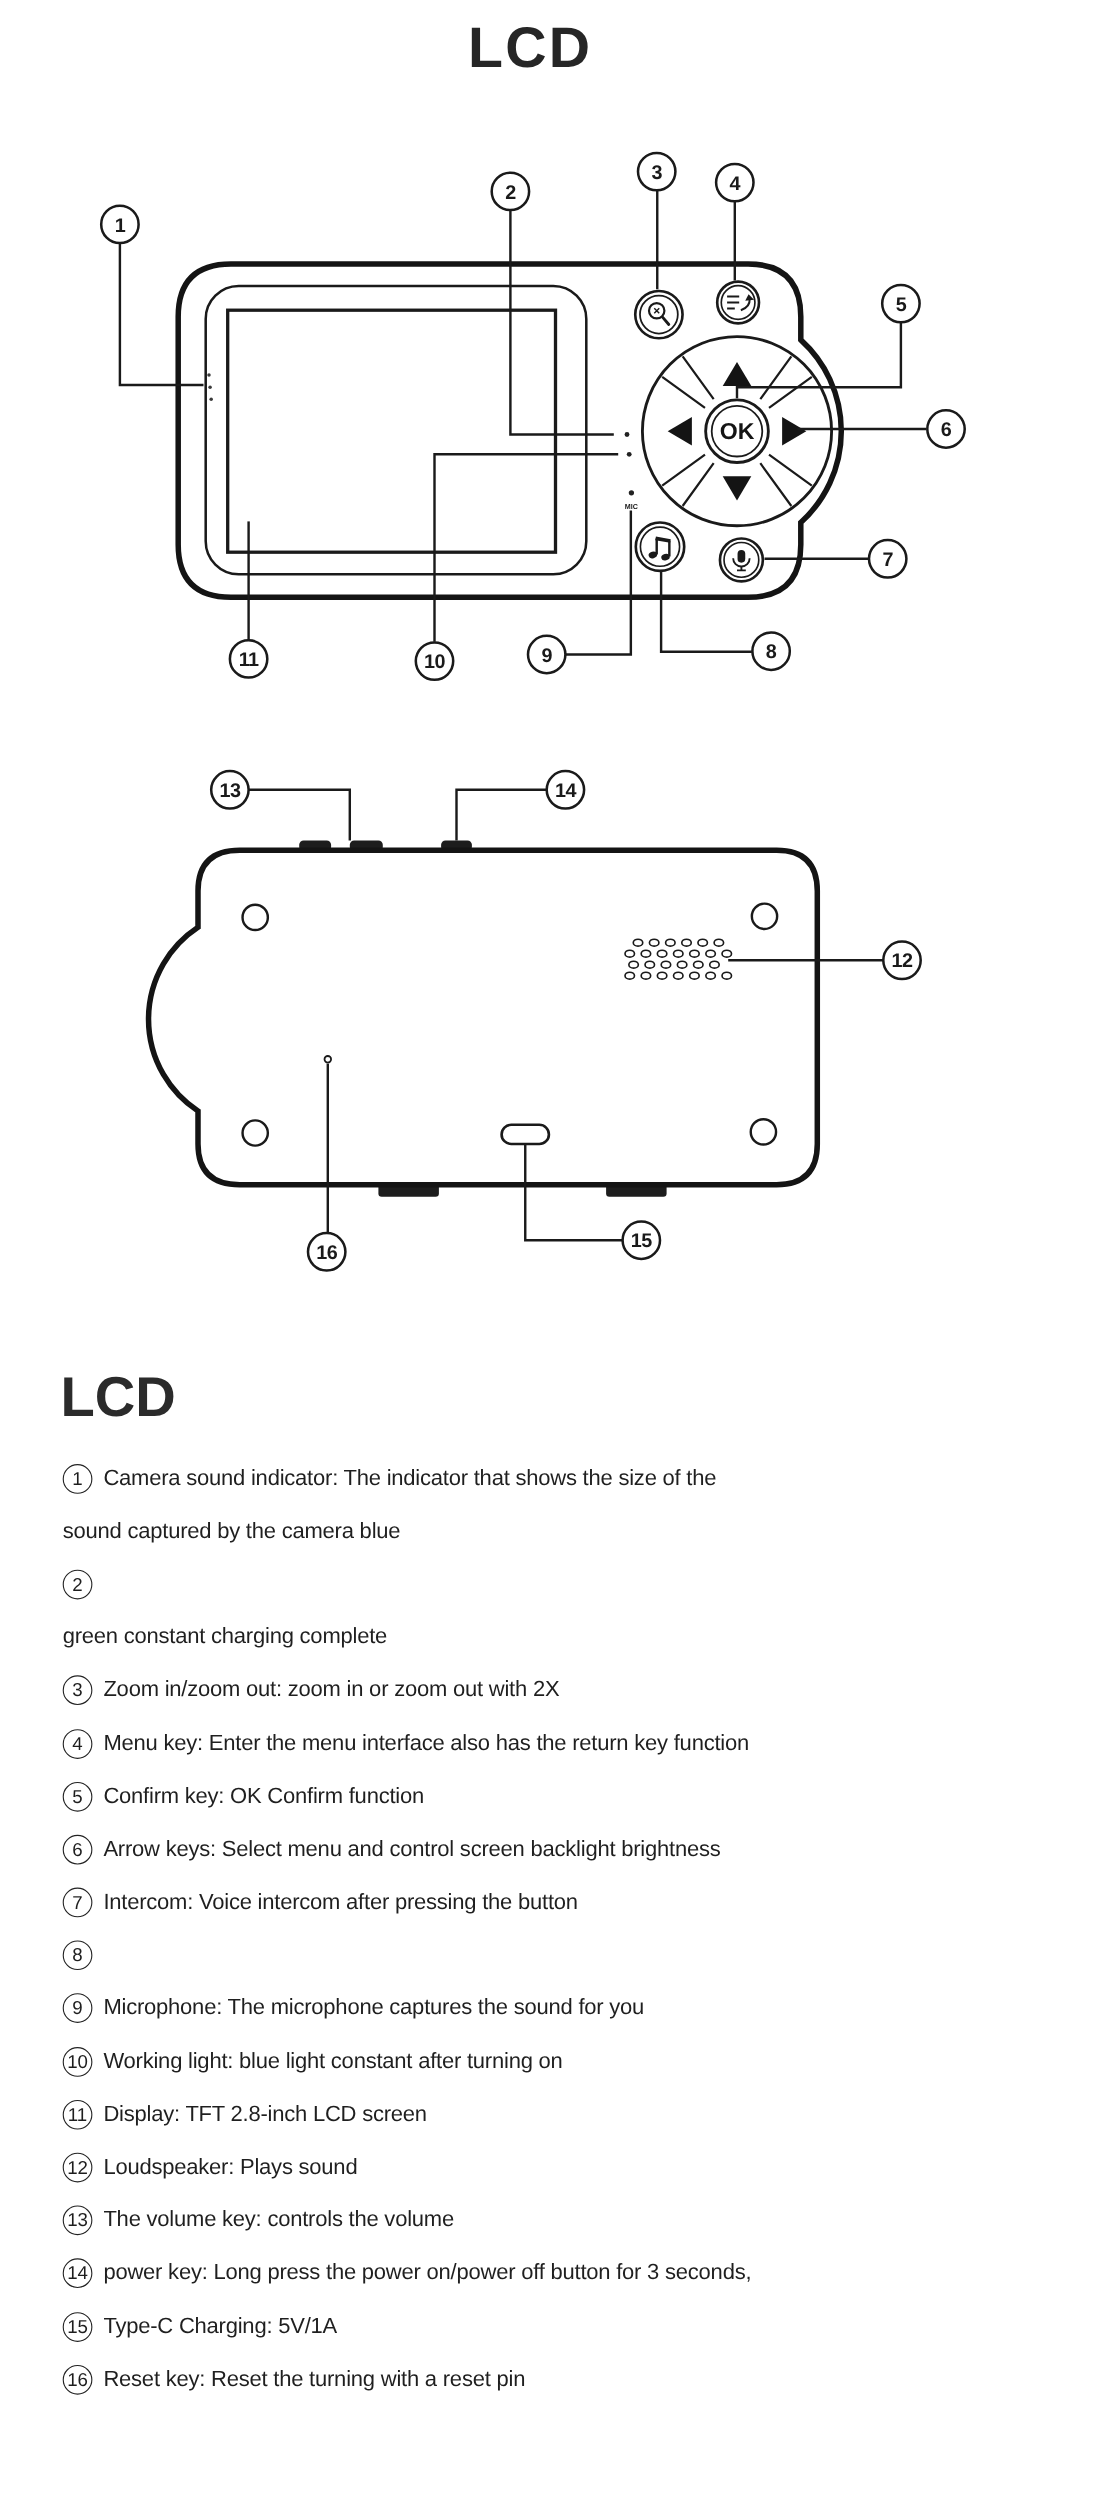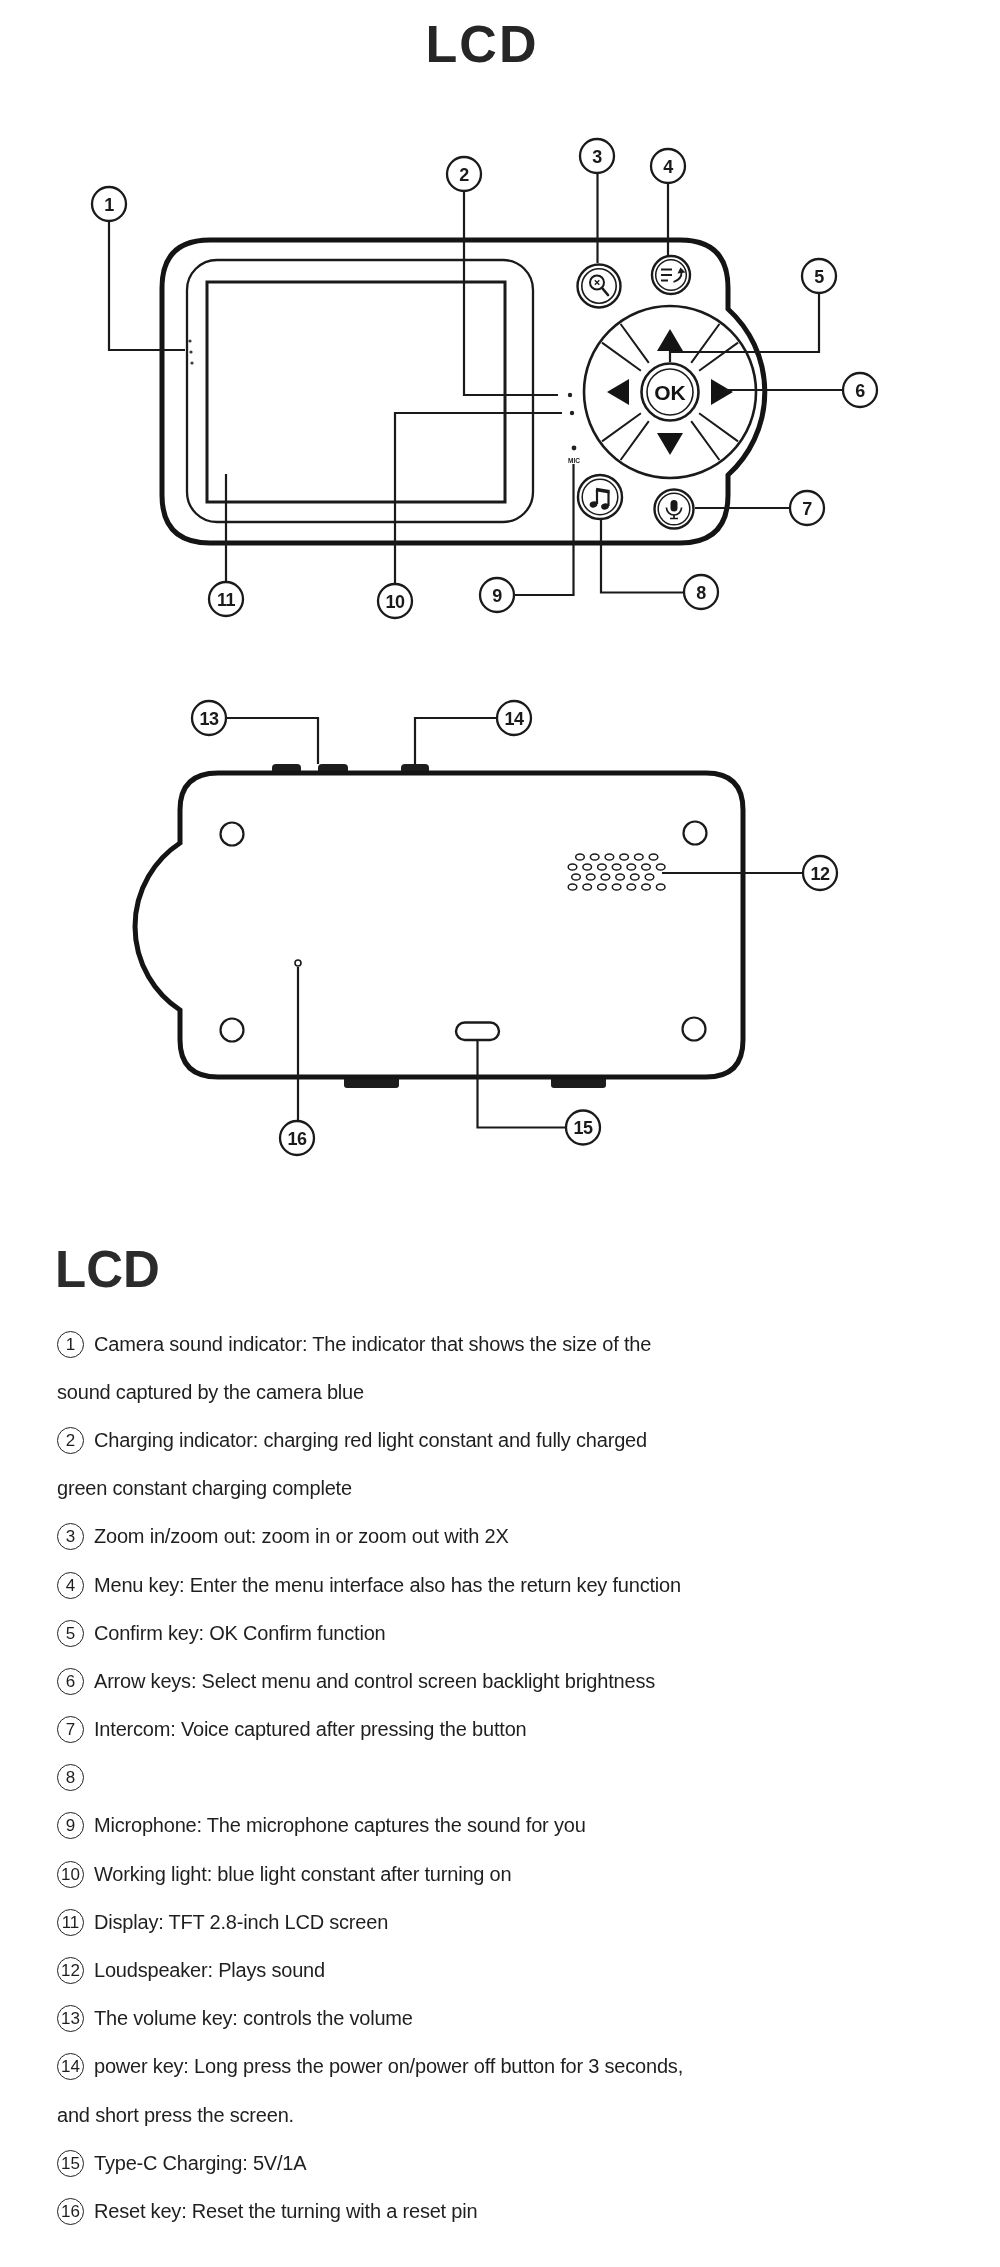--- a/index.html
+++ b/index.html
@@ -263,21 +263,20 @@
           <span class="numcircle">1</span>
           <span class="legend-text">Camera sound indicator: The indicator that shows the size of the</span>
         </div>
         <div class="legend-line">
           <span class="legend-text">sound captured by the camera blue</span>
         </div>
       </div>
       <div>
         <div class="legend-line">
           <span class="numcircle">2</span>
-          <span class="legend-text">Charging indicator: charging red light constant and fully charged</span>
         </div>
         <div class="legend-line">
           <span class="legend-text">green constant charging complete</span>
         </div>
       </div>
       <div>
         <div class="legend-line">
           <span class="numcircle">3</span>
           <span class="legend-text">Zoom in/zoom out: zoom in or zoom out with 2X</span>
         </div>
@@ -296,21 +295,21 @@
       </div>
       <div>
         <div class="legend-line">
           <span class="numcircle">6</span>
           <span class="legend-text">Arrow keys: Select menu and control screen backlight brightness</span>
         </div>
       </div>
       <div>
         <div class="legend-line">
           <span class="numcircle">7</span>
-          <span class="legend-text">Intercom: Voice captured after pressing the button</span>
+          <span class="legend-text">Intercom: Voice intercom after pressing the button</span>
         </div>
       </div>
       <div>
         <div class="legend-line">
           <span class="numcircle">8</span>
         </div>
       </div>
       <div>
         <div class="legend-line">
           <span class="numcircle">9</span>
@@ -339,23 +338,20 @@
         <div class="legend-line">
           <span class="numcircle">13</span>
           <span class="legend-text">The volume key: controls the volume</span>
         </div>
       </div>
       <div>
         <div class="legend-line">
           <span class="numcircle">14</span>
           <span class="legend-text">power key: Long press the power on/power off button for 3 seconds,</span>
         </div>
-        <div class="legend-line">
-          <span class="legend-text">and short press the screen.</span>
-        </div>
       </div>
       <div>
         <div class="legend-line">
           <span class="numcircle">15</span>
           <span class="legend-text">Type-C Charging: 5V/1A</span>
         </div>
       </div>
       <div>
         <div class="legend-line">
           <span class="numcircle">16</span>

